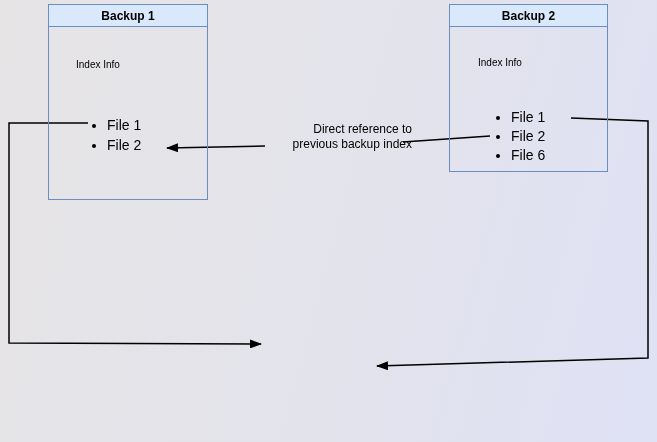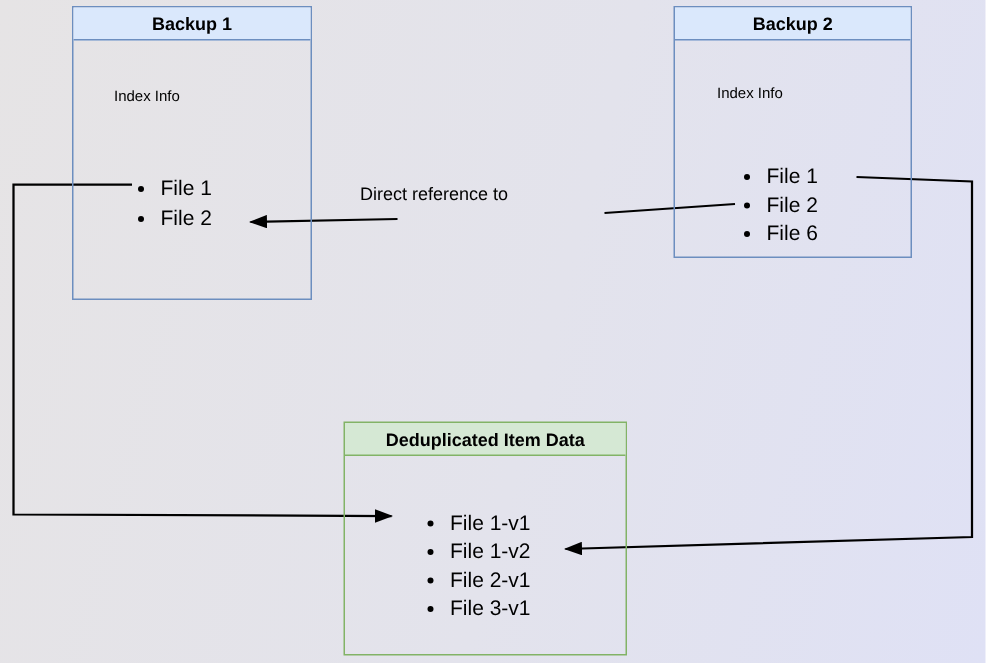--- a/index.html
+++ b/index.html
@@ -66,21 +66,21 @@
     font-size: 14px;
     white-space: nowrap;
   }
   ul.lh20 li { line-height: 20px; }
   ul.lh19 li { line-height: 19px; }
   .edge-label {
     position: absolute;
     left: 240px;
     top: 122px;
     width: 172px;
-    text-align: left;
+    text-align: right;
     font-size: 12px;
     line-height: 15px;
     white-space: nowrap;
   }
 </style>
 </head>
 <body>
 
 <div class="canvas">
 
@@ -111,27 +111,19 @@
   <div class="box blue" style="left:449px; top:4px; width:159px; height:168px;">
     <div class="box-header">Backup 2</div>
     <div class="index-label" style="left:28px; top:52px;">Index Info</div>
     <ul class="file-list lh19" style="left:43px; top:103px;">
         <li>File 1</li>
         <li>File 2</li>
         <li>File 6</li>
       </ul>
   </div>
 
-  <div class="box green" style="left:229px; top:281px; width:189px; height:156px;">
-    <div class="box-header">Deduplicated Item Data</div>
-    <ul class="file-list lh19" style="left:52px; top:57px;">
-        <li>File 1-v1</li>
-        <li>File 1-v2</li>
-        <li>File 2-v1</li>
-        <li>File 3-v1</li>
-      </ul>
-  </div>
 
   <div class="edge-label">
     <div>Direct reference to</div>
+    <div>previous backup index</div>
   </div>
 
 </div>
 
 </body></html>

